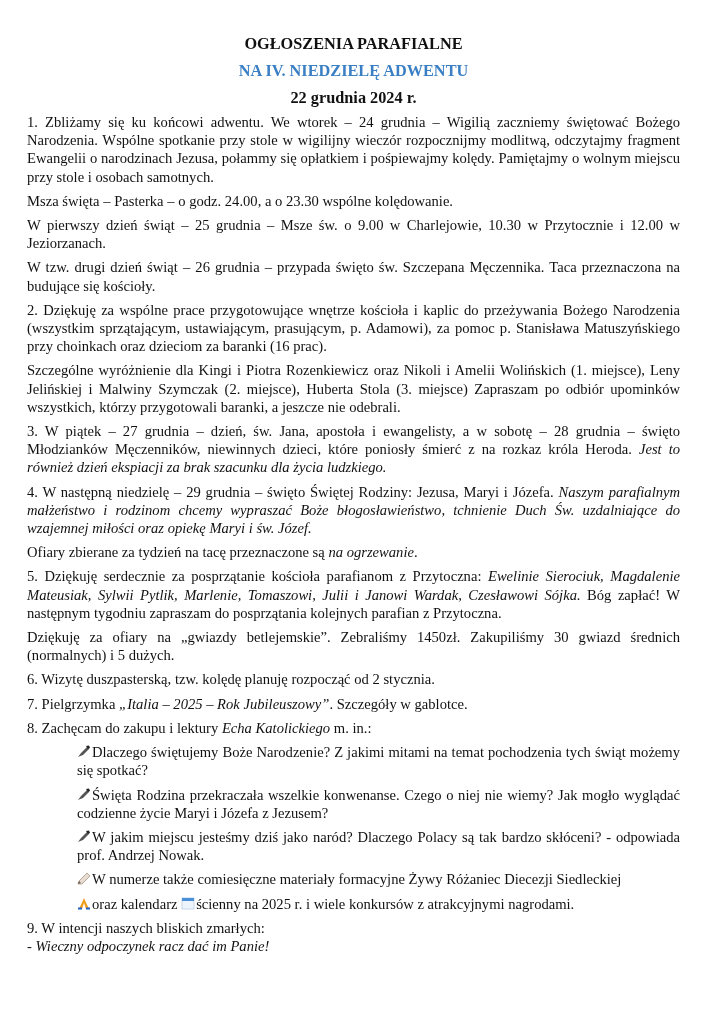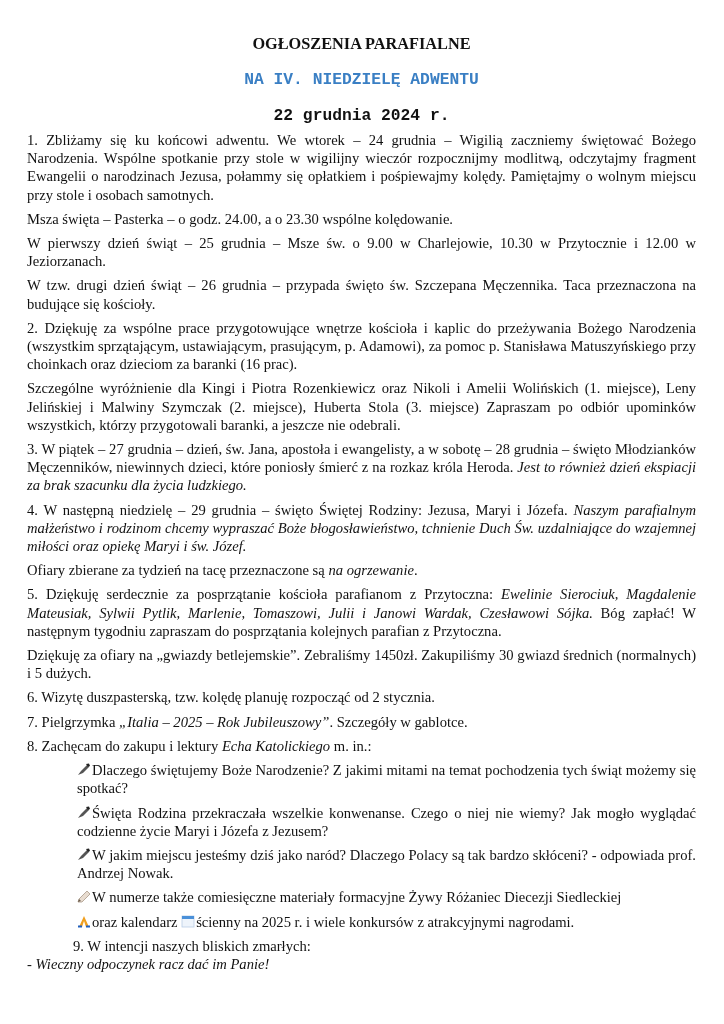--- a/index.html
+++ b/index.html
@@ -1,32 +1,32 @@
 <!DOCTYPE html>
 <html><head>
 <meta charset="utf-8">
 <style>
   html, body { margin: 0; padding: 0; background: #ffffff; }
   body { width: 724px; height: 1024px; overflow: hidden; }
   .page {
     position: relative;
     width: 724px; height: 1024px;
     box-sizing: border-box;
-    padding: 34px 28px 0 27px;
+    padding: 34px 44px 0 27px;
     font-family: "Liberation Serif", serif;
     color: #111111;
     font-size: 14.6px;
     line-height: 18.2px;
   }
   .title { text-align: center; font-weight: bold; font-size: 16.3px; line-height: 20px; }
   .title.blue { color: #3a7fc4; }
-  .title + .title { margin-top: 16px; font-family: Liberation Mono, monospace; }
+  .title + .title { margin-top: 7px; }
   .header { margin-bottom: 5px; }
   p { margin: 0 0 6px 0; text-align: justify; }
-  p.tight { margin-bottom: 0; margin-left: 46px; }
+  p.tight { margin-bottom: 0; }
   .ind { padding-left: 50px; }
   b { font-weight: normal; }
   i { font-style: italic; }
   .bullet-ico {
     display: inline-block; width: 14px; height: 13px; vertical-align: -1px; margin-right: 1px;
   }
 </style>
 </head>
 <body>
 

